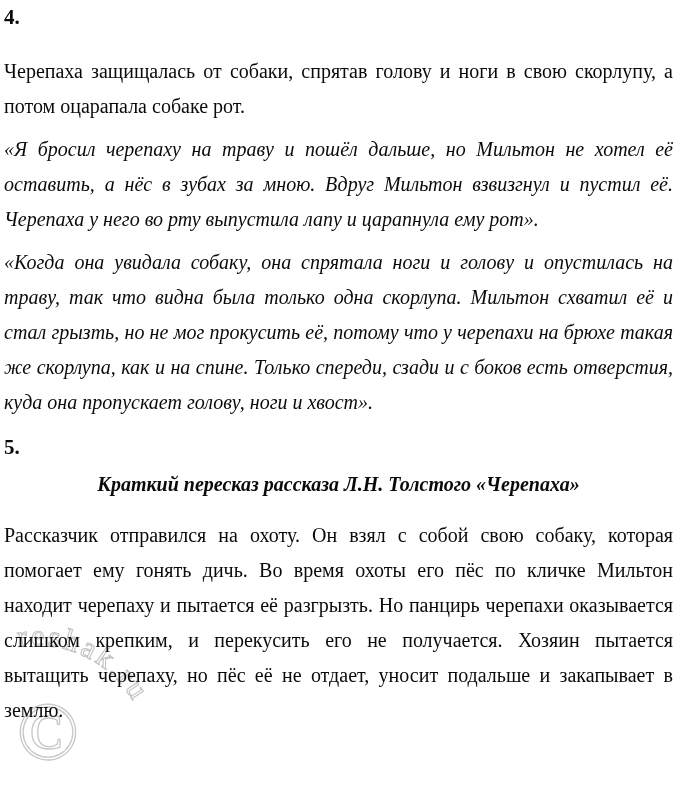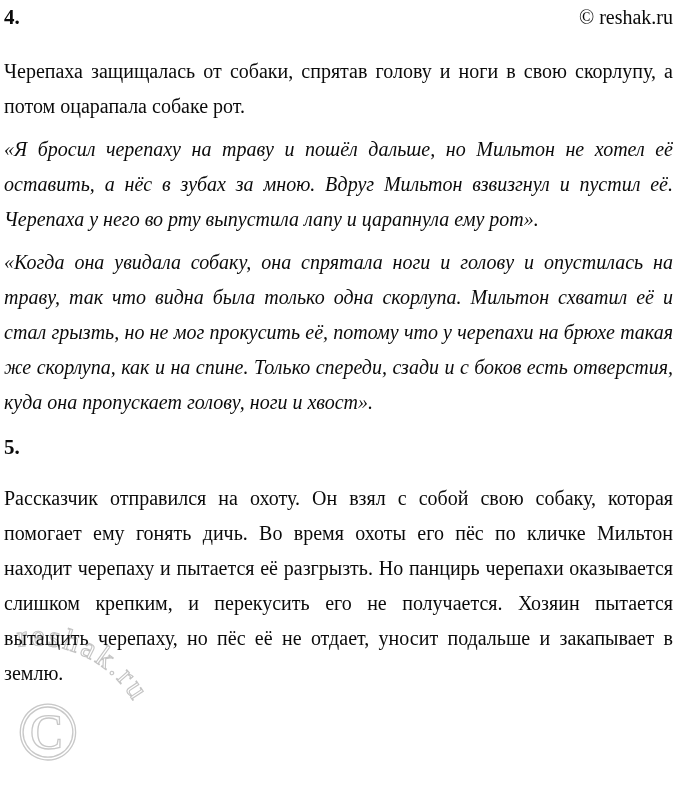--- a/index.html
+++ b/index.html
@@ -73,28 +73,28 @@
     <text class="wm-text" font-size="30" letter-spacing="3" fill="none" stroke="#c4c4c4" stroke-width="1.1">
       <textPath href="#wmArc">reshak.ru</textPath>
     </text>
   </svg>
 </div>
 
 <div class="page">
 
   <div class="hdr">
     <span class="section-num">4.</span>
-    <span class="copyright">© reshak.ru</span>
   </div>
 
   <p class="p-intro">Черепаха защищалась от собаки, спрятав голову и ноги в свою скорлупу, а потом оцарапала собаке рот.</p>
 
   <p class="p-quote">«Я бросил черепаху на траву и пошёл дальше, но Мильтон не хотел её оставить, а нёс в зубах за мною. Вдруг Мильтон взвизгнул и пустил её. Черепаха у него во рту выпустила лапу и царапнула ему рот».</p>
 
   <p class="p-quote">«Когда она увидала собаку, она спрятала ноги и голову и опустилась на траву, так что видна была только одна скорлупа. Мильтон схватил её и стал грызть, но не мог прокусить её, потому что у черепахи на брюхе такая же скорлупа, как и на спине. Только спереди, сзади и с боков есть отверстия, куда она пропускает голову, ноги и хвост».</p>
 
   <p class="p-num5">5.</p>
 
+  <p class="p-heading">Краткий пересказ рассказа Л.Н. Толстого «Черепаха»</p>
 
   <p class="p-r1">Рассказчик отправился на охоту. Он взял с собой свою собаку, которая помогает ему гонять дичь. Во время охоты его пёс по кличке Мильтон находит черепаху и пытается её разгрызть. Но панцирь черепахи оказывается слишком крепким, и перекусить его не получается. Хозяин пытается вытащить черепаху, но пёс её не отдает, уносит подальше и закапывает в землю.</p>
 
 
 </div>
 
 </body></html>

